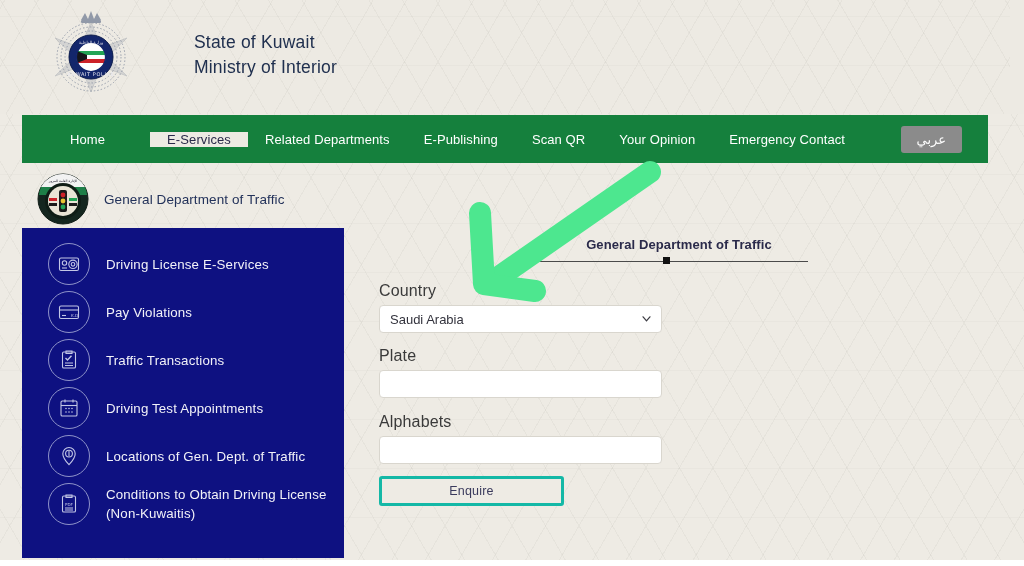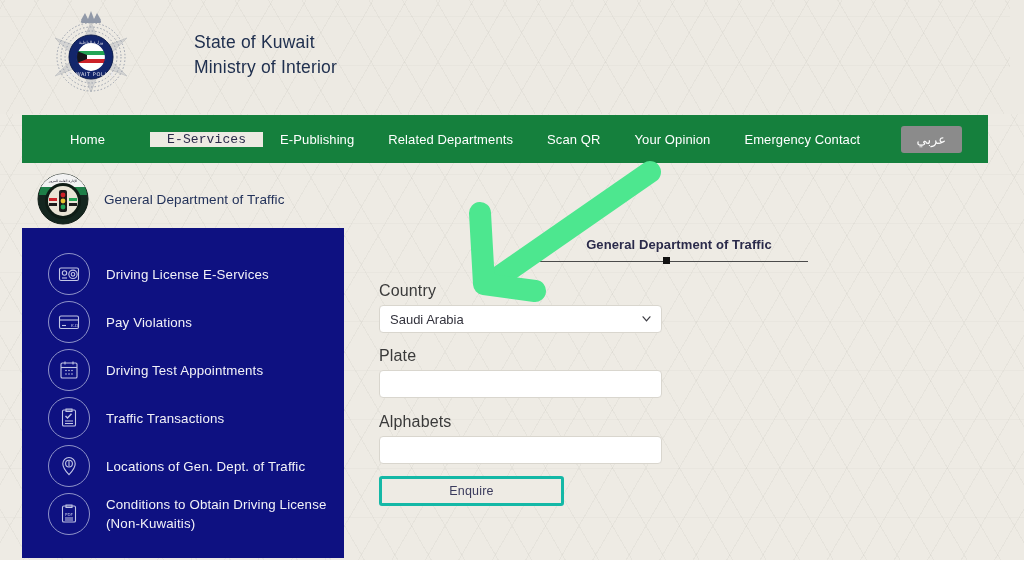--- a/index.html
+++ b/index.html
@@ -81,21 +81,20 @@
     font-size: 13px;
     padding: 0 17px;
     white-space: nowrap;
     cursor: pointer;
     letter-spacing: 0.1px;
   }
   .nav-item.first { padding-left: 48px; padding-right: 45px; }
   .nav-item.active {
     background: #edeae3;
     color: #2a2a4a;
-    font-family: Liberation Mono, monospace;
   }
   .nav-spacer { flex: 1 1 auto; }
   .lang-btn {
     align-self: center;
     margin-right: 26px;
     background: #8b8b8b;
     color: #ffffff;
     font-size: 13px;
     padding: 6px 16px;
     border-radius: 3px;
@@ -122,21 +121,21 @@
     font-size: 13.5px;
     letter-spacing: 0.1px;
   }
 
   
   .sidebar {
     position: absolute;
     left: 22px; top: 228px;
     width: 322px; height: 330px;
     background: #0e1181;
-    padding-top: 22px;
+    padding-top: 12px;
   }
   .side-item {
     display: flex;
     align-items: center;
     min-height: 48px;
     padding: 2px 12px 2px 26px;
     cursor: pointer;
   }
   .side-icon {
     width: 42px; height: 42px;
@@ -286,22 +285,22 @@
       <div class="org-title">
         <div>State of Kuwait</div>
         <div>Ministry of Interior</div>
       </div>
     </div>
   </div>
 
   <div class="navbar">
     <div class="nav-item first">Home</div>
     <div class="nav-item active">E-Services</div>
+    <div class="nav-item">Related Departments</div>
     <div class="nav-item">E-Publishing</div>
-    <div class="nav-item">Related Departments</div>
     <div class="nav-item">Scan QR</div>
     <div class="nav-item">Your Opinion</div>
     <div class="nav-item">Emergency Contact</div>
     <div class="nav-spacer"></div>
     <div class="lang-btn">عربي</div>
   </div>
 
   <div class="breadcrumb">
     <svg class="gdt-logo" viewBox="0 0 54 54">
       <circle cx="27" cy="27" r="25" fill="#14261f"></circle>
@@ -348,39 +347,39 @@
           <path d="M5 15.5 h4"></path>
           <text x="14" y="17" font-size="4.2" fill="#c3c7e6" stroke="none" font-family="DejaVu Sans, sans-serif">K.D</text>
         </svg>
       </span>
       <span class="side-label">Pay Violations</span>
     </div>
 
     <div class="side-item">
       <span class="side-icon">
         <svg width="24" height="24" viewBox="0 0 24 24" fill="none" stroke="#c3c7e6" stroke-width="1.1">
+          <rect x="5.5" y="4" width="13" height="16" rx="1.3"></rect>
+          <path d="M9 3 h6 v2.5 h-6 z"></path>
+          <path d="M8.5 10 l2 2 l4 -4.2" stroke-width="1.4"></path>
+          <path d="M8 15 h8 M8 17.5 h8"></path>
+        </svg>
+      </span>
+      <span class="side-label">Traffic Transactions</span>
+    </div>
+
+    <div class="side-item">
+      <span class="side-icon">
+        <svg width="24" height="24" viewBox="0 0 24 24" fill="none" stroke="#c3c7e6" stroke-width="1.1">
           <rect x="4" y="5" width="16" height="15" rx="1.3"></rect>
           <path d="M4 9.5 h16"></path>
           <path d="M8 3.5 v3 M16 3.5 v3"></path>
           <path d="M9 12.5 h.01 M12 12.5 h.01 M15 12.5 h.01 M9 16 h.01 M12 16 h.01 M15 16 h.01" stroke-width="1.6" stroke-linecap="round"></path>
         </svg>
       </span>
       <span class="side-label">Driving Test Appointments</span>
-    </div>
-
-    <div class="side-item">
-      <span class="side-icon">
-        <svg width="24" height="24" viewBox="0 0 24 24" fill="none" stroke="#c3c7e6" stroke-width="1.1">
-          <rect x="5.5" y="4" width="13" height="16" rx="1.3"></rect>
-          <path d="M9 3 h6 v2.5 h-6 z"></path>
-          <path d="M8.5 10 l2 2 l4 -4.2" stroke-width="1.4"></path>
-          <path d="M8 15 h8 M8 17.5 h8"></path>
-        </svg>
-      </span>
-      <span class="side-label">Traffic Transactions</span>
     </div>
 
     <div class="side-item">
       <span class="side-icon">
         <svg width="24" height="24" viewBox="0 0 24 24" fill="none" stroke="#c3c7e6" stroke-width="1.1">
           <path d="M12 3.5 a6.2 6.2 0 0 1 6.2 6.2 c0 4.4 -6.2 11 -6.2 11 s-6.2 -6.6 -6.2 -11 A6.2 6.2 0 0 1 12 3.5 z"></path>
           <circle cx="12" cy="9.6" r="3.4"></circle>
           <path d="M12 7 v5.2"></path>
         </svg>
       </span>

